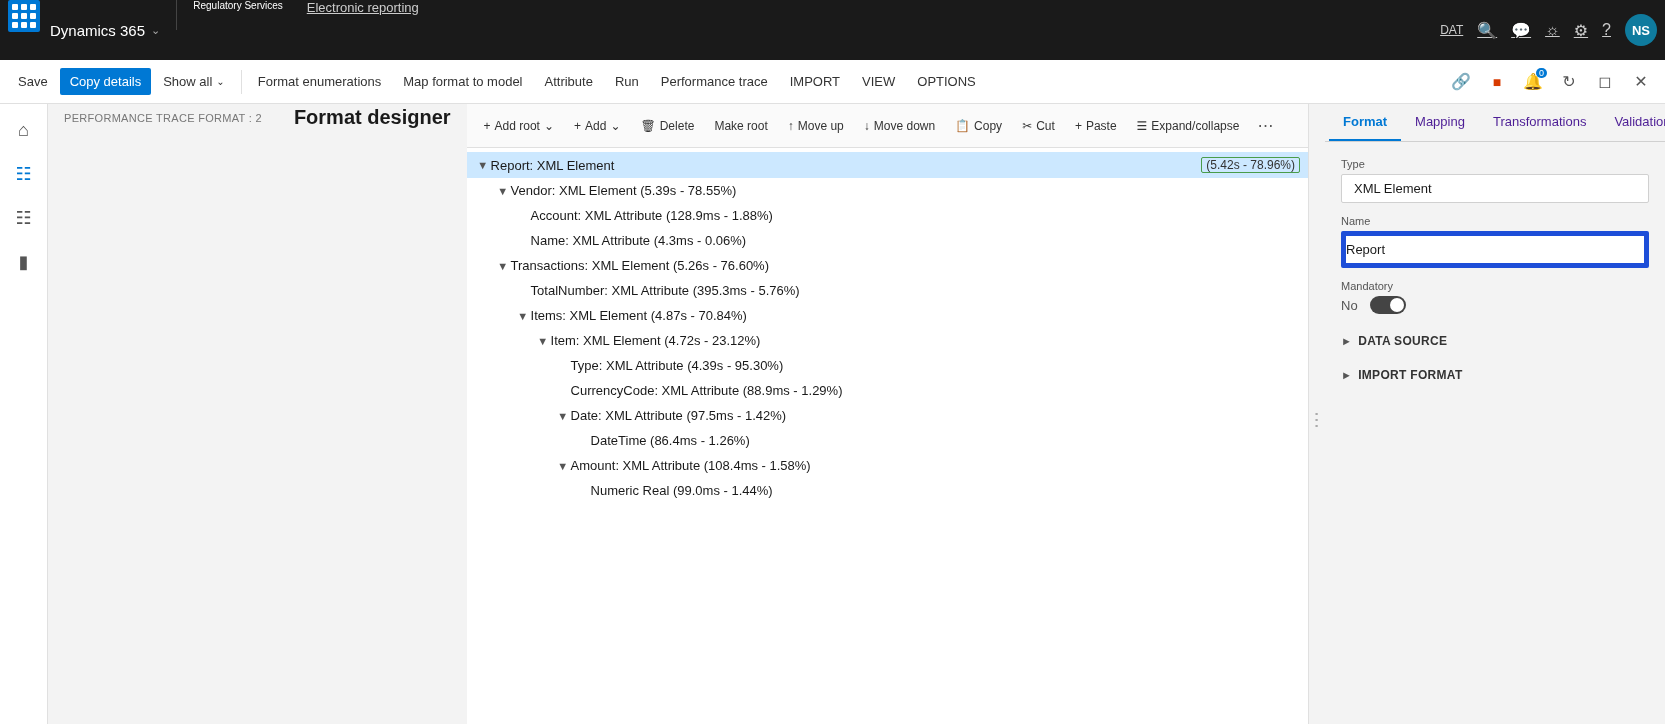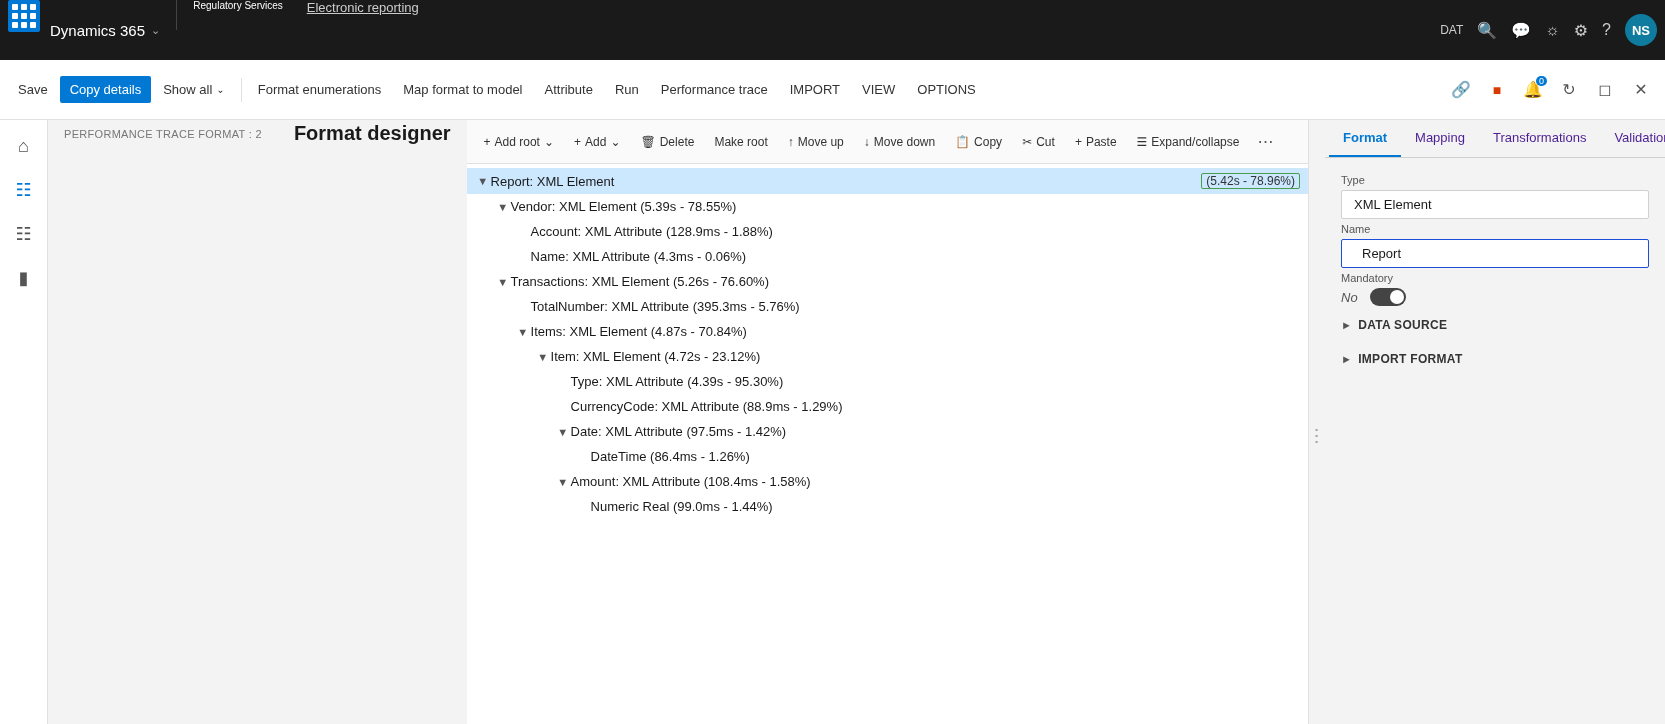--- a/index.html
+++ b/index.html
@@ -23,30 +23,30 @@
     }
     .grid-dots { display: grid; grid-template-columns: repeat(3,6px); gap: 3px; }
     .grid-dot { width: 6px; height: 6px; background: #fff; border-radius: 1px; }
     .top-nav-brand { display: flex; align-items: center; gap: 6px; font-size: 15px; font-weight: 400; }
     .top-nav-brand .brand-name { color: #fff; }
     .top-nav-brand .chevron { color: #aaa; font-size: 11px; }
     .top-nav-divider { width: 1px; height: 30px; background: #444; margin: 0 16px; }
     .top-nav-module { font-size: 10px; color: #fff; }
     .top-nav-subnav { font-size: 13px; color: #ccc; margin-left: 24px; text-decoration: underline; }
     .top-nav-right { margin-left: auto; display: flex; align-items: center; gap: 14px; color: #ccc; font-size: 13px; }
-    .top-nav-right span { cursor: pointer; }
+    .top-nav-right span { cursor: pointer; text-decoration: underline; }
     .avatar { width: 32px; height: 32px; background: #0f7b9e; border-radius: 50%; display: flex; align-items: center; justify-content: center; color: #fff; font-weight: 600; font-size: 13px; }
 
     
     .command-bar {
       display: flex;
       align-items: center;
       background: #fff;
       border-bottom: 1px solid #e0e0e0;
-      height: 60px;
+      height: 44px;
       padding: 0 8px;
       gap: 2px;
     }
     .cmd-btn {
       display: flex; align-items: center; gap: 4px;
       padding: 6px 10px;
       border: none; background: none;
       cursor: pointer; font-size: 13px; color: #333;
       border-radius: 2px;
       white-space: nowrap;
@@ -149,40 +149,40 @@
       padding: 10px 14px;
       font-size: 13px; color: #4c1d95;
       cursor: pointer;
       border-bottom: 2px solid transparent;
       white-space: nowrap;
     }
     .panel-tab.active { color: #0078d4; border-bottom-color: #0078d4; font-weight: 600; }
 
     
     .panel-content { padding: 16px; }
-    .field-group { margin-bottom: 4px; }
+    .field-group { margin-bottom: 12px; }
     .field-label { font-size: 11px; color: #555; margin-bottom: 4px; }
     .field-value {
       background: #fff;
       border: 1px solid #d0d0d0;
       border-radius: 2px;
       padding: 6px 12px;
       font-size: 13px; color: #1a1a1a;
     }
     .field-input {
       background: #fff;
-      border: 1px solid #1d4ed8;
-      border-radius: 2px;
-      padding: 6px 20px;
+      border: 5px solid #1d4ed8;
+      border-radius: 2px;
+      padding: 6px 0;
       font-size: 13px; color: #1a1a1a;
       width: 100%;
     }
 
     
-    .mandatory-row { display: flex; align-items: center; gap: 12px; font-style: italic; }
+    .mandatory-row { display: flex; align-items: center; gap: 12px; }
     .mandatory-label { font-size: 13px; color: #555; }
     .toggle-track {
       width: 36px; height: 18px; background: #444; border-radius: 9px;
       position: relative; cursor: pointer; display: inline-block;
     }
     .toggle-thumb {
       position: absolute; right: 2px; top: 2px;
       width: 14px; height: 14px; background: #fff; border-radius: 50%;
     }
 

